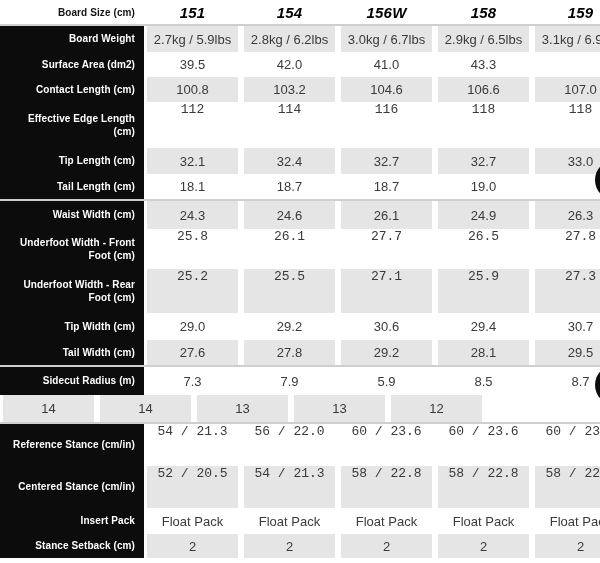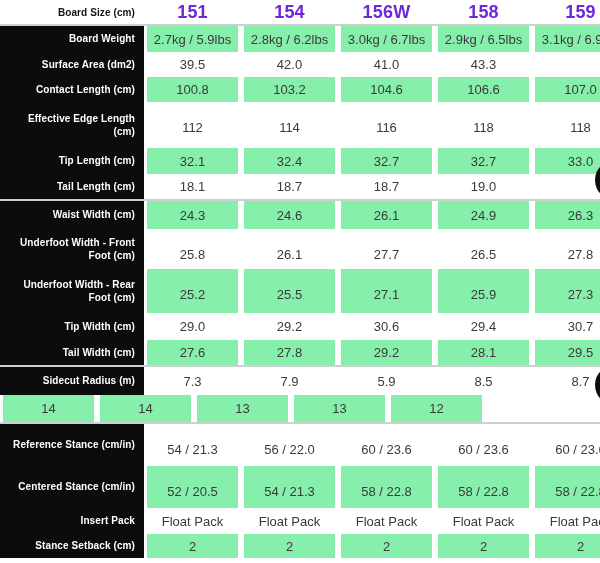--- a/index.html
+++ b/index.html
@@ -19,22 +19,23 @@
     width: 144px; box-sizing: border-box;
     display: flex; align-items: center; justify-content: flex-end;
     padding-right: 9px;
     font-size: 10px; font-weight: bold; color: #141414;
     letter-spacing: 0.1px;
   }
   .header-cols { display: flex; flex: 1; }
   .h-cell {
     width: 97px; box-sizing: border-box;
     display: flex; align-items: center; justify-content: center;
-    font-size: 18px; font-weight: bold; color: #6d28d9;
+    font-size: 15px; font-weight: bold; color: #000000;
     letter-spacing: 0.2px;
+    font-style: italic;
   }
 
   
   .row { display: flex; overflow: hidden; }
   .label-cell {
     width: 144px; box-sizing: border-box;
     background: #0c0c0c;
     display: flex; align-items: center; justify-content: flex-end;
     text-align: right;
     padding: 1px 9px 1px 5px;
@@ -44,22 +45,22 @@
   }
   .val-cell {
     width: 97px; box-sizing: border-box;
     display: flex; align-items: center; justify-content: center;
     font-size: 13px; color: #3a3a3a;
     border-left: 3px solid #ffffff; border-right: 3px solid #ffffff;
     background: #ffffff;
     overflow: hidden;
     white-space: nowrap;
   }
-  .row.gray .val-cell { background: #86efac; }
-  .row.tall .val-cell { align-items: flex-start; padding-top: 18px; }
+  .row.gray .val-cell { background: #e5e5e5; }
+  .row.tall .val-cell { align-items: flex-start; padding-top: 0; font-family: Liberation Mono, monospace; }
 
   .divider { height: 2px; background: #cfcfcf; width: 629px; }
 
   
   .edge-fab {
     position: absolute;
     left: 595px;
     width: 40px; height: 40px;
     border-radius: 50%;
     background: #0d0d0d;

